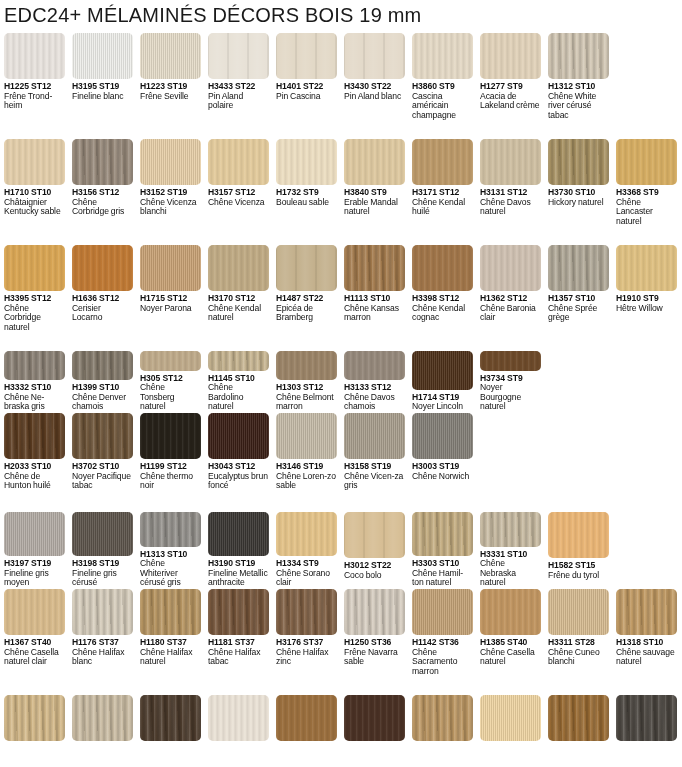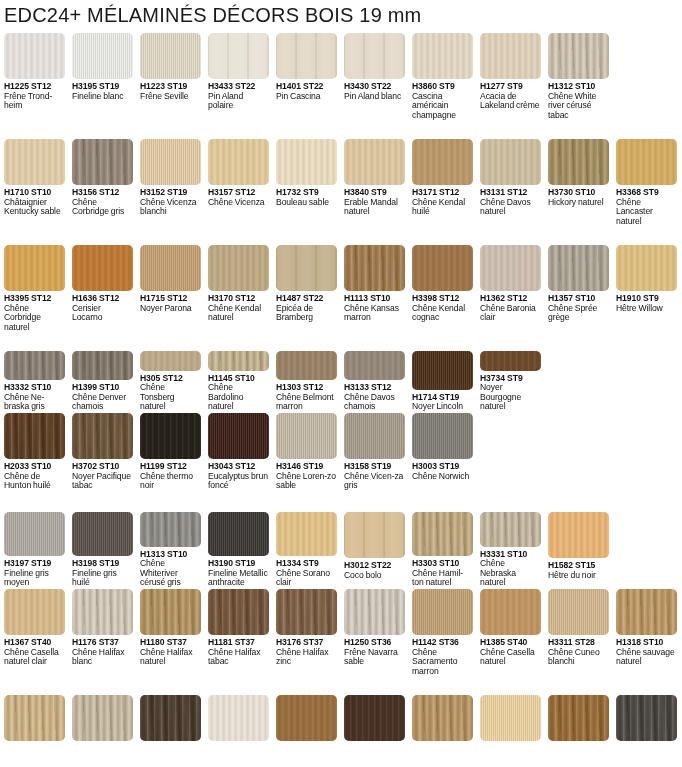--- a/index.html
+++ b/index.html
@@ -401,21 +401,21 @@
             <div class="grain" style="background-image: repeating-linear-gradient(90deg, rgba(255, 255, 255, 0.1) 0px, rgba(255, 255, 255, 0.1) 1px, rgba(0, 0, 0, 0.1) 1px, rgba(0, 0, 0, 0.1) 2px);"></div>
           </div>
           <div class="code">H3197 ST19</div>
           <div class="name">Fineline gris moyen</div>
         </div>
         <div class="cell">
           <div class="swatch" style="background-color: rgb(92, 84, 75);">
             <div class="grain" style="background-image: repeating-linear-gradient(90deg, rgba(255, 255, 255, 0.1) 0px, rgba(255, 255, 255, 0.1) 1px, rgba(0, 0, 0, 0.1) 1px, rgba(0, 0, 0, 0.1) 2px);"></div>
           </div>
           <div class="code">H3198 ST19</div>
-          <div class="name">Fineline gris huilé</div>
+          <div class="name">Fineline gris cérusé</div>
         </div>
         <div class="cell">
           <div class="swatch" style="background-color: rgb(147, 144, 139);">
             <div class="grain" style="background-image: repeating-linear-gradient(90deg, rgba(255, 255, 255, 0.16) 0px, rgba(255, 255, 255, 0) 2px, rgba(0, 0, 0, 0.16) 4px, rgba(0, 0, 0, 0) 7px), repeating-linear-gradient(87deg, rgba(0, 0, 0, 0.1) 0px, rgba(0, 0, 0, 0) 3px, rgba(255, 255, 255, 0.09) 9px, rgba(255, 255, 255, 0) 13px);"></div>
           </div>
           <div class="code">H1313 ST10</div>
           <div class="name">Chêne Whiteriver cérusé gris</div>
         </div>
         <div class="cell">
           <div class="swatch" style="background-color: rgb(58, 55, 51);">
@@ -450,21 +450,21 @@
             <div class="grain" style="background-image: repeating-linear-gradient(90deg, rgba(255, 255, 255, 0.16) 0px, rgba(255, 255, 255, 0) 2px, rgba(0, 0, 0, 0.16) 4px, rgba(0, 0, 0, 0) 7px), repeating-linear-gradient(87deg, rgba(0, 0, 0, 0.1) 0px, rgba(0, 0, 0, 0) 3px, rgba(255, 255, 255, 0.09) 9px, rgba(255, 255, 255, 0) 13px);"></div>
           </div>
           <div class="code">H3331 ST10</div>
           <div class="name">Chêne Nebraska naturel</div>
         </div>
         <div class="cell">
           <div class="swatch" style="background-color: rgb(234, 182, 119);">
             <div class="grain" style="background-image: repeating-linear-gradient(90deg, rgba(255, 255, 255, 0.09) 0px, rgba(255, 255, 255, 0) 2px, rgba(0, 0, 0, 0.08) 3px, rgba(0, 0, 0, 0) 6px);"></div>
           </div>
           <div class="code">H1582 ST15</div>
-          <div class="name">Hêtre du noir</div>
+          <div class="name">Frêne du tyrol</div>
         </div>
       </div>
       <div class="row r6">
         <div class="cell">
           <div class="swatch" style="background-color: rgb(216, 187, 141);">
             <div class="grain" style="background-image: repeating-linear-gradient(90deg, rgba(255, 255, 255, 0.09) 0px, rgba(255, 255, 255, 0) 2px, rgba(0, 0, 0, 0.08) 3px, rgba(0, 0, 0, 0) 6px);"></div>
           </div>
           <div class="code">H1367 ST40</div>
           <div class="name">Chêne Casella naturel clair</div>
         </div>

